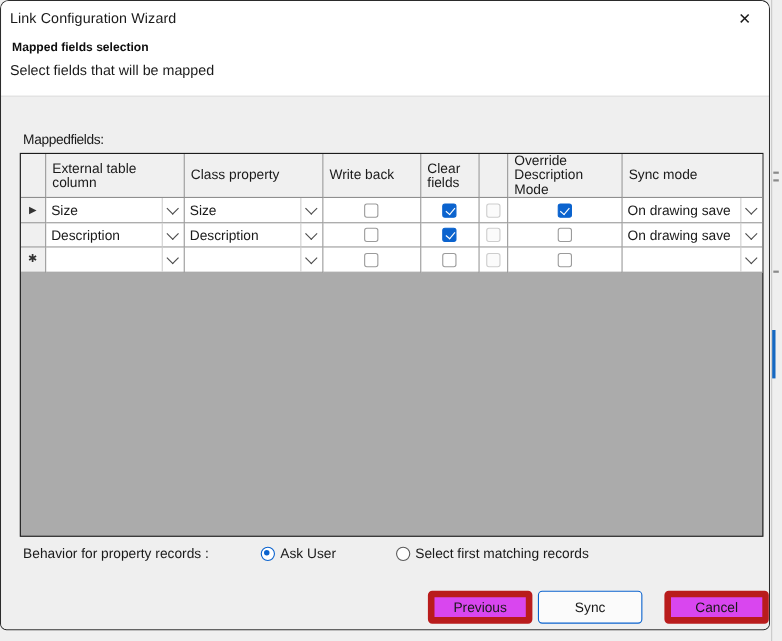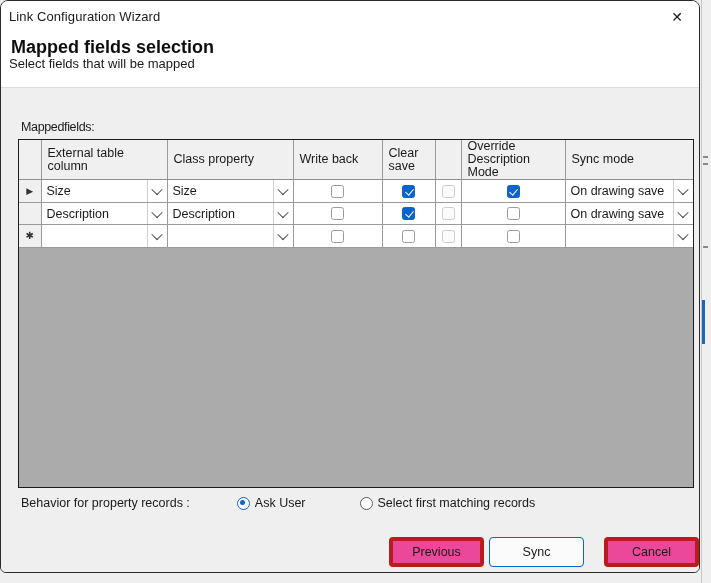--- a/index.html
+++ b/index.html
@@ -95,21 +95,21 @@
   }
   .close-glyph {
     font-size: 14px;
     color: #1a1a1a;
     line-height: 1;
   }
 
   .headline {
     position: absolute;
     top: 36px; left: 10px;
-    font-size: 18px;
+    font-size: 11px;
     font-weight: bold;
     color: #0e0e0e;
   }
   .subline {
     position: absolute;
     top: 55px; left: 8px;
     font-size: 13px;
     color: #1a1a1a;
   }
 
@@ -302,22 +302,22 @@
   .footer {
     position: absolute;
     top: 449px; left: 0;
     width: 698px;
     height: 50px;
   }
   .btn {
     position: absolute;
     top: 0;
     width: 95px; height: 30px;
-    background: #ec4899;
-    border: 4px solid #b91c1c;
+    background: #d946ef;
+    border: 6px solid #b91c1c;
     border-radius: 4px;
     font-size: 12.5px;
     color: #1a1a1a;
     font-family: "Liberation Sans", sans-serif;
     cursor: pointer;
     box-sizing: border-box;
   }
   .btn-prev { left: 388px; }
   .btn-next {
     left: 488px;
@@ -369,21 +369,21 @@
             <col style="width:128px">
           </colgroup>
           <thead>
             <tr>
               <th class="rowhdr nopad"></th>
               <th>External table column</th>
               <th>Class property</th>
               <th>Write back</th>
               <th>
                 <span class="hdr-two">Clear</span>
-                <span class="hdr-two">save</span>
+                <span class="hdr-two">fields</span>
               </th>
               <th></th>
               <th>
                 <span class="hdr-two">Override</span>
                 <span class="hdr-two">Description Mode</span>
               </th>
               <th>Sync mode</th>
             </tr>
           </thead>
           <tbody>

